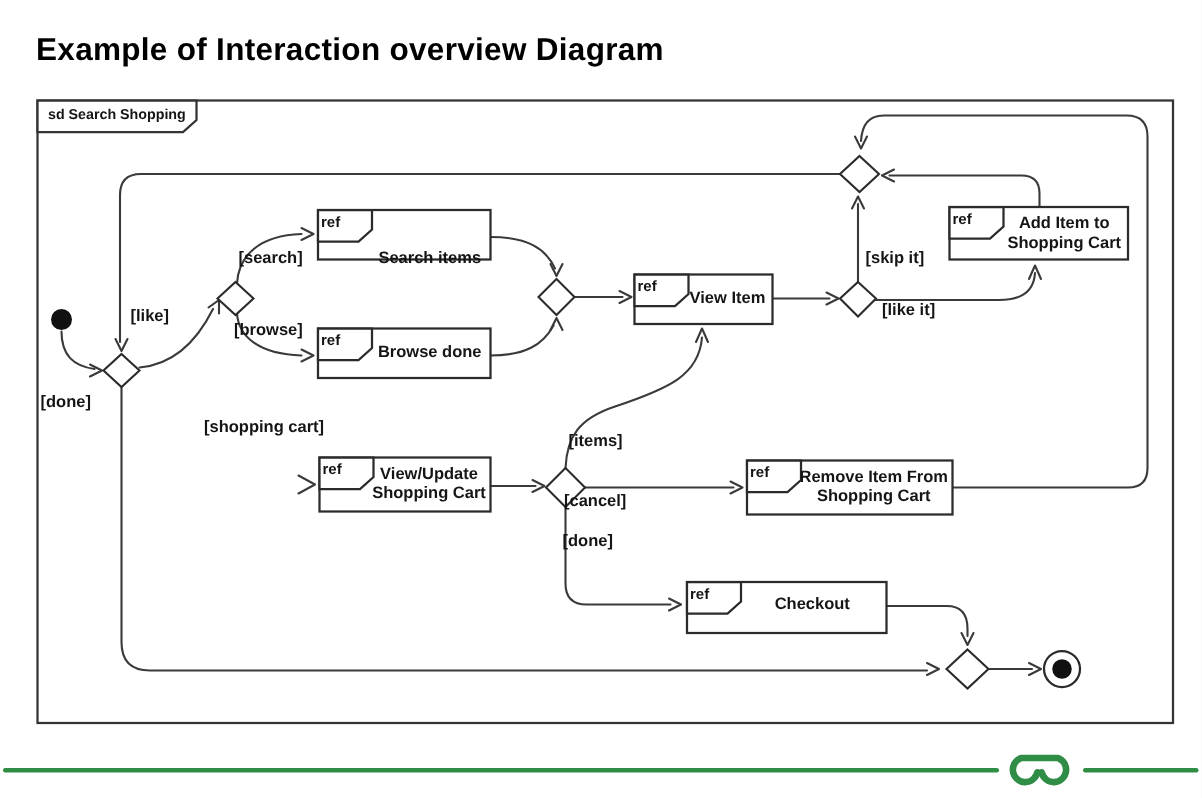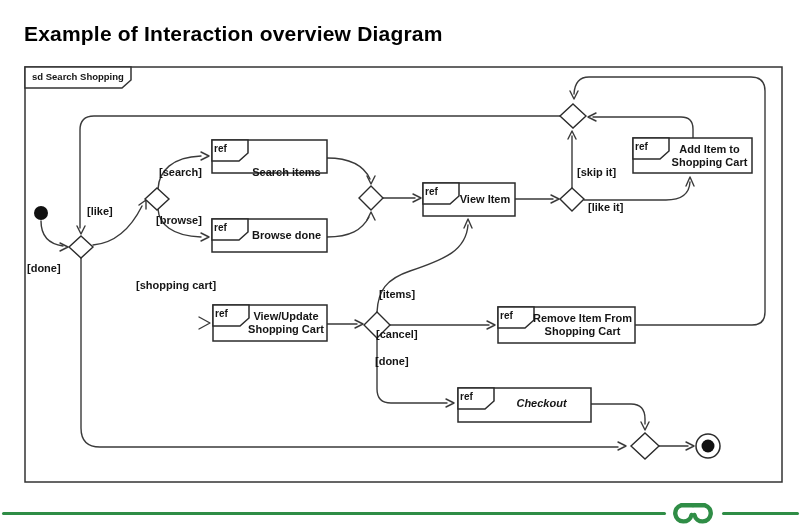--- a/index.html
+++ b/index.html
@@ -186,21 +186,21 @@
   <div class="lbl ref-tag" style="left:215px; top:308px;">ref</div>
   <div class="lbl ref-tag" style="left:500px; top:310px;">ref</div>
   <div class="lbl ref-tag" style="left:460px; top:391px;">ref</div>
 
   <div class="box-label" style="left:248px; top:156px; width:77px; height:33px;">Search items</div>
   <div class="box-label" style="left:248px; top:219px; width:77px; height:33px;">Browse done</div>
   <div class="box-label" style="left:669px; top:138px; width:81px; height:35px;">Add Item to Shopping Cart</div>
   <div class="box-label" style="left:457px; top:183px; width:56px; height:33px;">View Item</div>
   <div class="box-label" style="left:247px; top:305px; width:78px; height:36px;">View/Update Shopping Cart</div>
   <div class="box-label" style="left:531px; top:307px; width:103px; height:36px;">Remove Item From Shopping Cart</div>
-  <div class="box-label" style="left:494px; top:388px; width:95px; height:30px;font-style:italic;">Checkout</div>
+  <div class="box-label" style="left:494px; top:388px; width:95px; height:30px;">Checkout</div>
 
   <div class="lbl guard" style="left:87px;  top:205px;">[like]</div>
   <div class="lbl guard" style="left:27px;  top:262px;">[done]</div>
   <div class="lbl guard" style="left:159px; top:166px;">[search]</div>
   <div class="lbl guard" style="left:156px; top:214px;text-align:right;">[browse]</div>
   <div class="lbl guard" style="left:136px; top:279px;">[shopping cart]</div>
   <div class="lbl guard" style="left:379px; top:288px;">[items]</div>
   <div class="lbl guard" style="left:376px; top:328px;">[cancel]</div>
   <div class="lbl guard" style="left:375px; top:355px;">[done]</div>
   <div class="lbl guard" style="left:577px; top:166px;">[skip it]</div>

